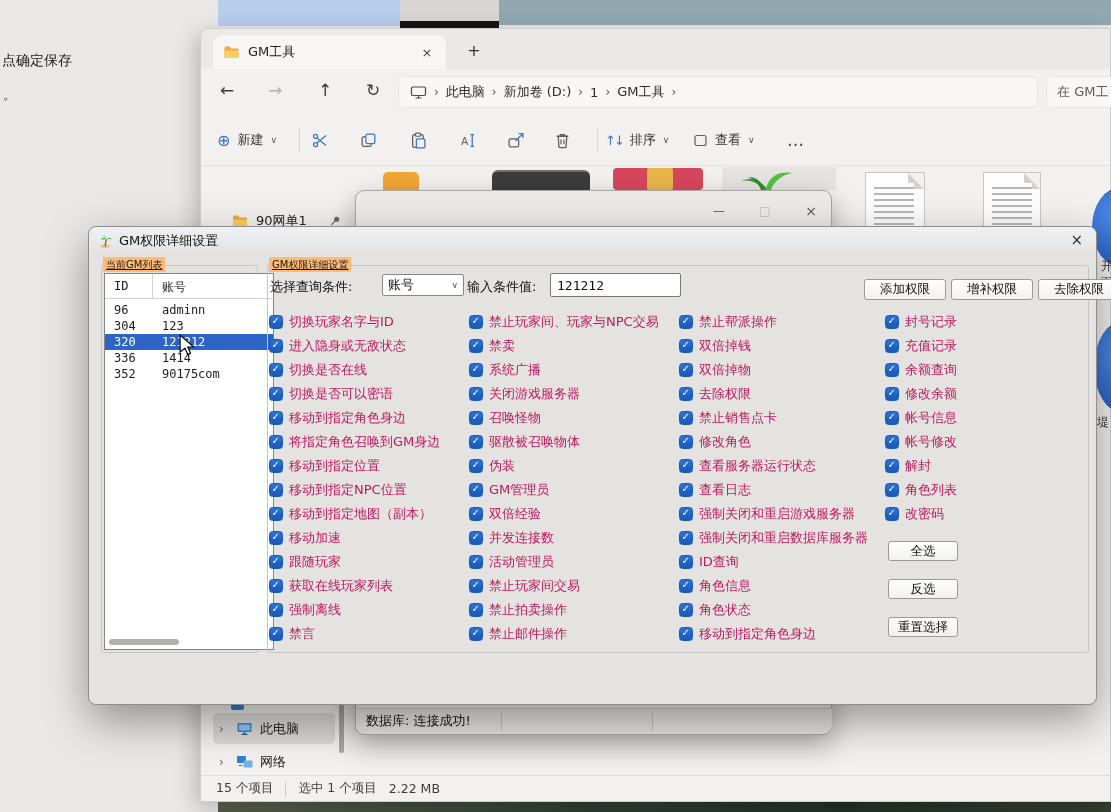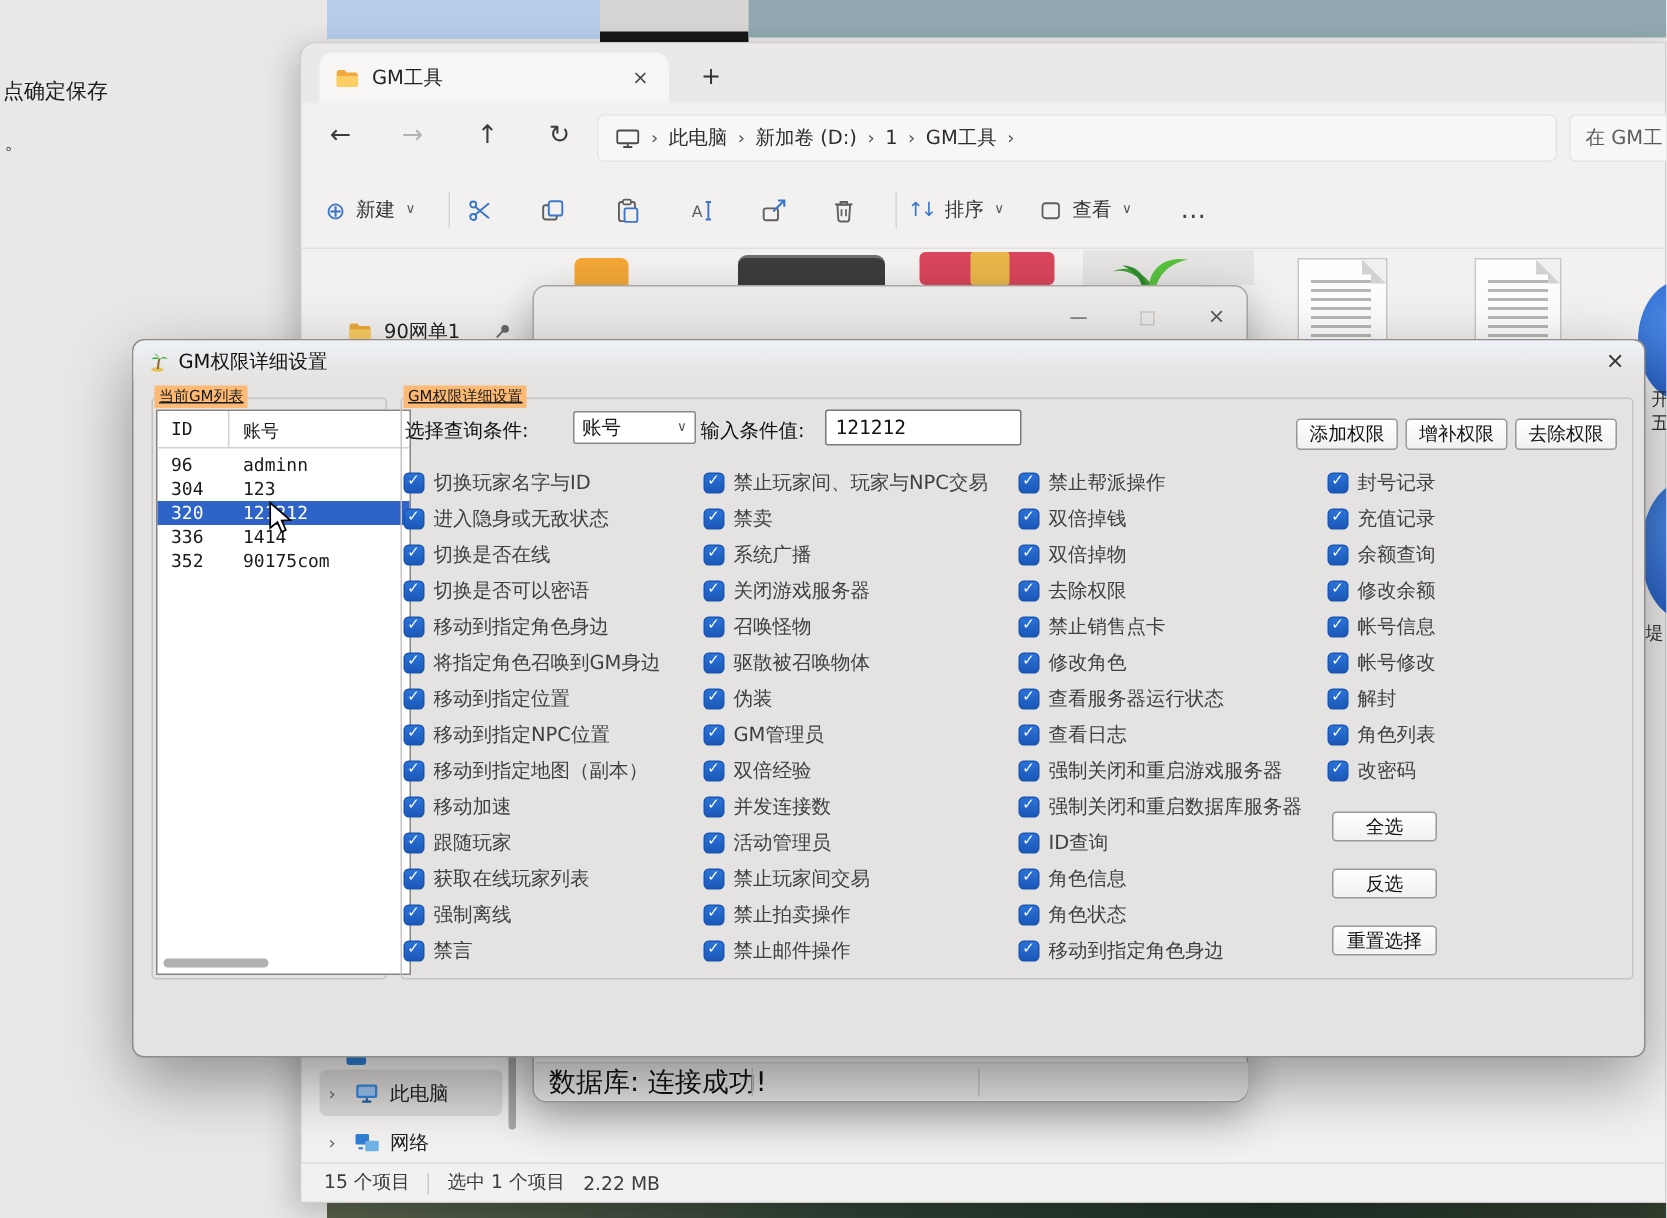--- a/index.html
+++ b/index.html
@@ -74,21 +74,21 @@
   .fi-frag { font-size:12px; color:#333; z-index:3; }
 
   
   .admin { left:355px; top:190px; width:477px; height:545px; background:#eceae8;
     border:1px solid #a8a6a4; border-radius:9px; box-shadow:0 10px 28px rgba(0,0,0,.3); z-index:4; }
   .admin-title { position:absolute; left:0; top:0; width:100%; height:40px; display:flex; align-items:center; gap:9px;
     padding:0 13px; font-size:13px; color:#333; background:linear-gradient(#f0eeec,#e9e7e5); border-radius:9px 9px 0 0; }
   .actrl { position:absolute; top:11px; width:22px; height:18px; text-align:center; line-height:18px; font-size:12px; color:#5a5a5a; }
   .actrl.dis { color:#bdbbb9; }
   .admin-status { position:absolute; left:1px; bottom:1px; width:475px; height:25px; background:#e7e5e3;
-    border-top:1px solid #d2d0ce; display:flex; align-items:center; padding-left:9px; font-size:18px; color:#111; border-radius:0 0 8px 8px; }
+    border-top:1px solid #d2d0ce; display:flex; align-items:center; padding-left:9px; font-size:13px; color:#111; border-radius:0 0 8px 8px; }
   .as-div { position:absolute; top:3px; width:1px; height:19px; background:#c8c6c4; }
 
   
   .dlg { left:88px; top:226px; width:1009px; height:479px; background:#e5e3e1;
     border:1px solid #8f8d8b; border-radius:8px; box-shadow:0 16px 44px rgba(0,0,0,.38); z-index:5; }
   .dlg-title { position:absolute; left:0; top:0; width:100%; height:27px; display:flex; align-items:center; gap:7px;
     padding:0 9px; font-size:13px; color:#111; background:linear-gradient(#edf1f6,#e5e3e1); border-radius:8px 8px 0 0; }
   .dlg-close { position:absolute; top:4px; right:13px; font-size:15px; color:#333; line-height:18px; }
 
   .grp { position:absolute; border:1px solid #c6c4c2; border-radius:3px; }
@@ -108,30 +108,30 @@
   .dlg-label { position:absolute; font-size:13px; color:#111; }
   .combo { position:absolute; left:293px; top:47px; width:82px; height:22px; background:#fff; border:1px solid #8a8886;
     border-radius:2px; display:flex; align-items:center; padding:0 5px; font-size:13px; }
   .combo .chev { margin-left:auto; }
   .tbox { position:absolute; left:461px; top:46px; width:131px; height:24px; background:#fff; border:1px solid #7b7977;
     border-radius:2px; font-family:"DejaVu Sans Mono","Liberation Mono",monospace; font-size:13px; padding:0 6px; color:#111; }
 
   .btn { display:flex; align-items:center; justify-content:center; background:linear-gradient(#fefefe,#f2f1ef);
     border:1px solid #9c9a98; border-radius:3px; font-size:12.5px; color:#111; }
   .top-btns { position:absolute; left:775px; top:52px; display:flex; gap:5px; }
-  .top-btns .btn { width:68px; height:21px; }
+  .top-btns .btn { width:82px; height:21px; }
   .side-btns { position:absolute; left:799px; top:314px; display:flex; flex-direction:column; gap:18px; }
   .side-btns .btn { width:70px; height:20px; }
 
   .cb-col { position:absolute; top:88px; display:flex; flex-direction:column; gap:10px; }
   .cb-item { height:14px; display:flex; align-items:center; gap:6px; }
   .cb { width:14px; height:14px; border-radius:3.5px; background:linear-gradient(#2a72d8,#1b58b8);
     border:1px solid #1a55b0; position:relative; flex:0 0 auto; }
   .cb::after { content:"✓"; position:absolute; left:1.5px; top:-1px; color:#fff; font-size:10px; }
-  .cb-label { font-size:13px; color:#404040; white-space:nowrap; }
+  .cb-label { font-size:13px; color:#be185d; white-space:nowrap; }
 
   .cursor { z-index:7; }
   .wallpaper { left:218px; top:802px; width:893px; height:10px;
     background:linear-gradient(90deg,#57604a,#2e3f33 40%,#223127 70%,#32402f); z-index:1; }
 </style>
 </head>
 <body>
 
 <div class="stage">
 

